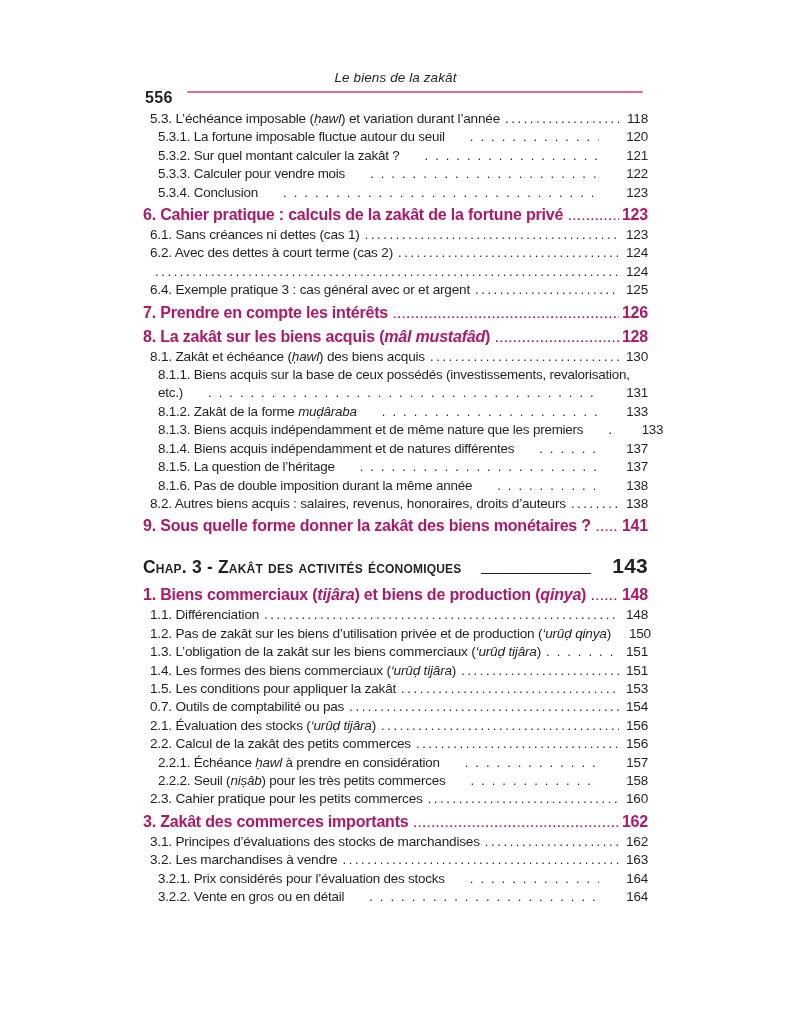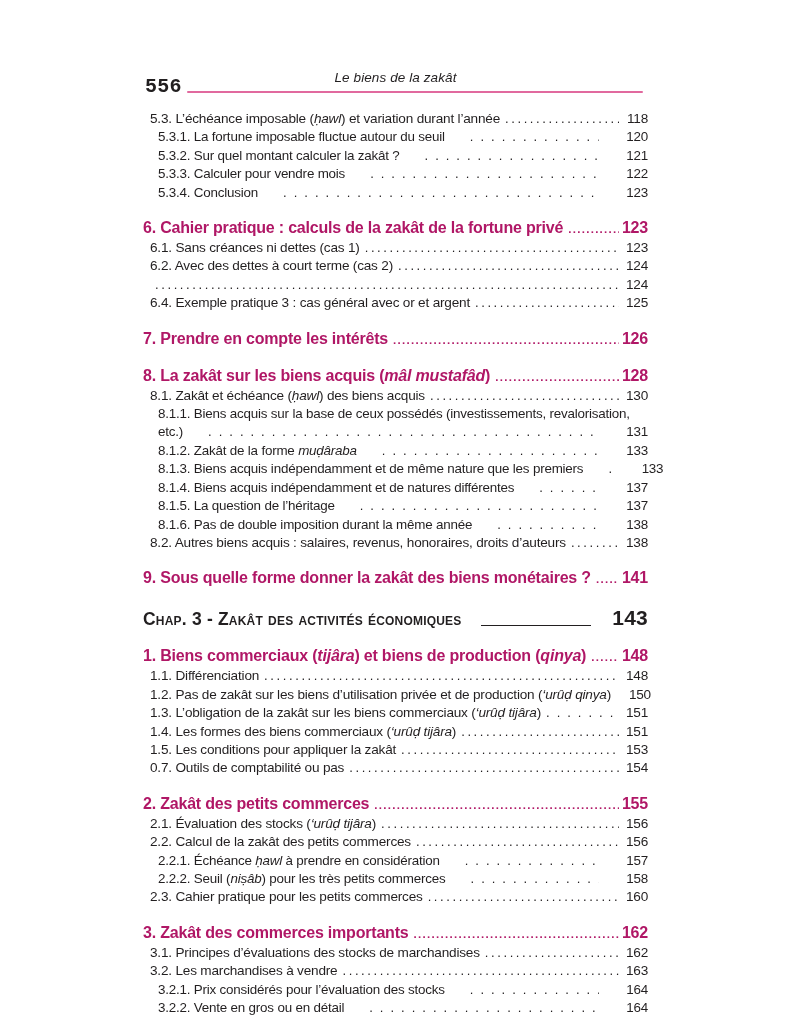--- a/index.html
+++ b/index.html
@@ -18,22 +18,22 @@
   .sheet{position:relative;width:791px;height:1024px;background:#fff;}
 
   
   .header{position:absolute;top:68px;left:143px;width:505px;height:32px;}
   .running-title{
     position:absolute;top:2px;left:0;width:100%;
     text-align:center;font-style:italic;font-size:13.5px;
     color:var(--ink);letter-spacing:0.1px;
   }
   .folio{
-    position:absolute;left:2px;top:7px;
-    font-size:20px;font-weight:700;letter-spacing:0.3px;font-family:Liberation Mono, monospace;
+    position:absolute;left:2px;top:21px;
+    font-size:16px;font-weight:700;letter-spacing:0.3px;
   }
   .header-rule{
     position:absolute;left:44px;right:5px;top:23px;height:2px;
     background:var(--rule);border-radius:1px;
   }
 
   
   .toc{position:absolute;top:110px;left:143px;width:505px;}
   .row{
     display:flex;align-items:baseline;
@@ -44,21 +44,21 @@
   .row .txt i{font-style:italic;}
   .row .leader{
     flex:1 1 0;min-width:6px;overflow:hidden;white-space:nowrap;
     text-align:right;margin:0 3px 0 5px;
   }
   .row .page{flex:0 0 auto;min-width:26px;text-align:right;white-space:nowrap;}
 
   .lvl1{
     color:var(--accent);font-weight:700;
     font-size:16px;line-height:20px;
-    margin-top:16px;letter-spacing:-0.2px;
+    margin-top:3px;letter-spacing:-0.2px;
   }
   .lvl2{padding-left:7px;}
   .lvl3{padding-left:15px;font-size:13.4px;gap:20px;}
 
   .lvlchapter{
     font-weight:700;font-variant:small-caps;
     font-size:17.5px;line-height:21px;
     margin:18px 0 7px 0;letter-spacing:0.2px;gap:8px;
   }
   .lvlchapter .page{font-variant:normal;font-size:21px;}
@@ -237,25 +237,20 @@
       <div class="row lvl2 leader-dots">
         <span class="txt">1.5. Les conditions pour appliquer la zakât</span>
         <span class="leader"></span>
         <span class="page">153</span>
       </div>
       <div class="row lvl2 leader-dots">
         <span class="txt">0.7. Outils de comptabilité ou pas</span>
         <span class="leader"></span>
         <span class="page">154</span>
       </div>
-      <div class="row lvl1 leader-dense">
-        <span class="txt">2. Zakât des petits commerces</span>
-        <span class="leader"></span>
-        <span class="page">155</span>
-      </div>
       <div class="row lvl2 leader-dots">
         <span class="txt">2.1. Évaluation des stocks (<i>‘urûḍ tijâra</i>)</span>
         <span class="leader"></span>
         <span class="page">156</span>
       </div>
       <div class="row lvl2 leader-dots">
         <span class="txt">2.2. Calcul de la zakât des petits commerces</span>
         <span class="leader"></span>
         <span class="page">156</span>
       </div>

